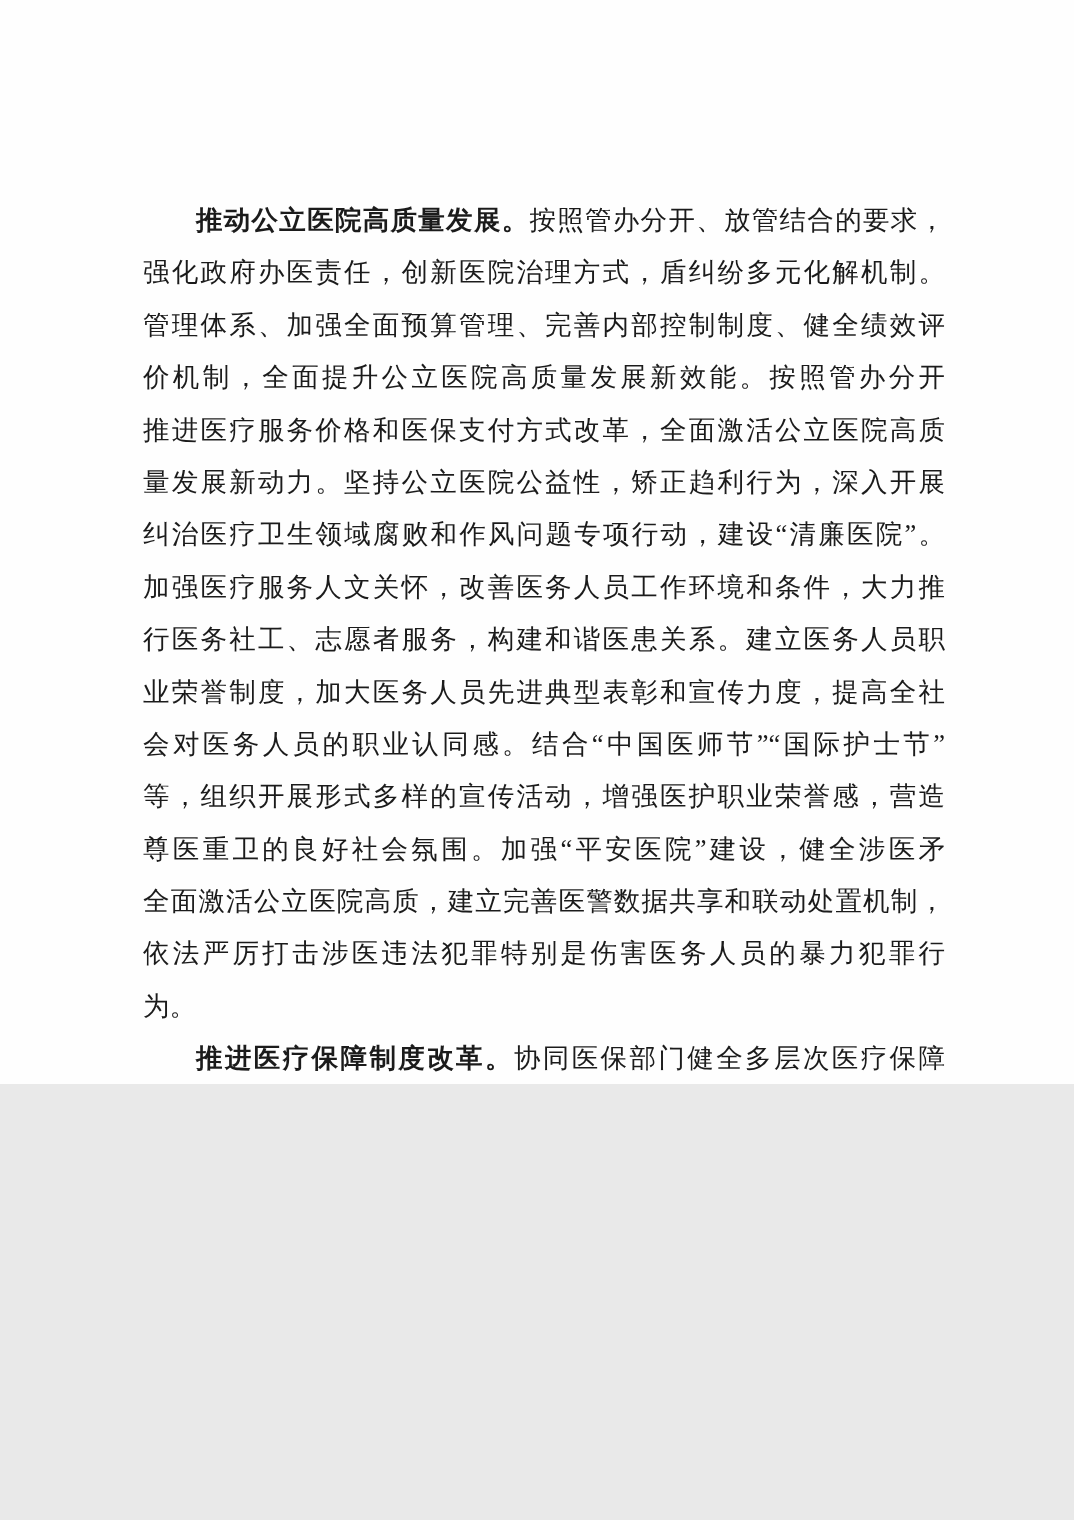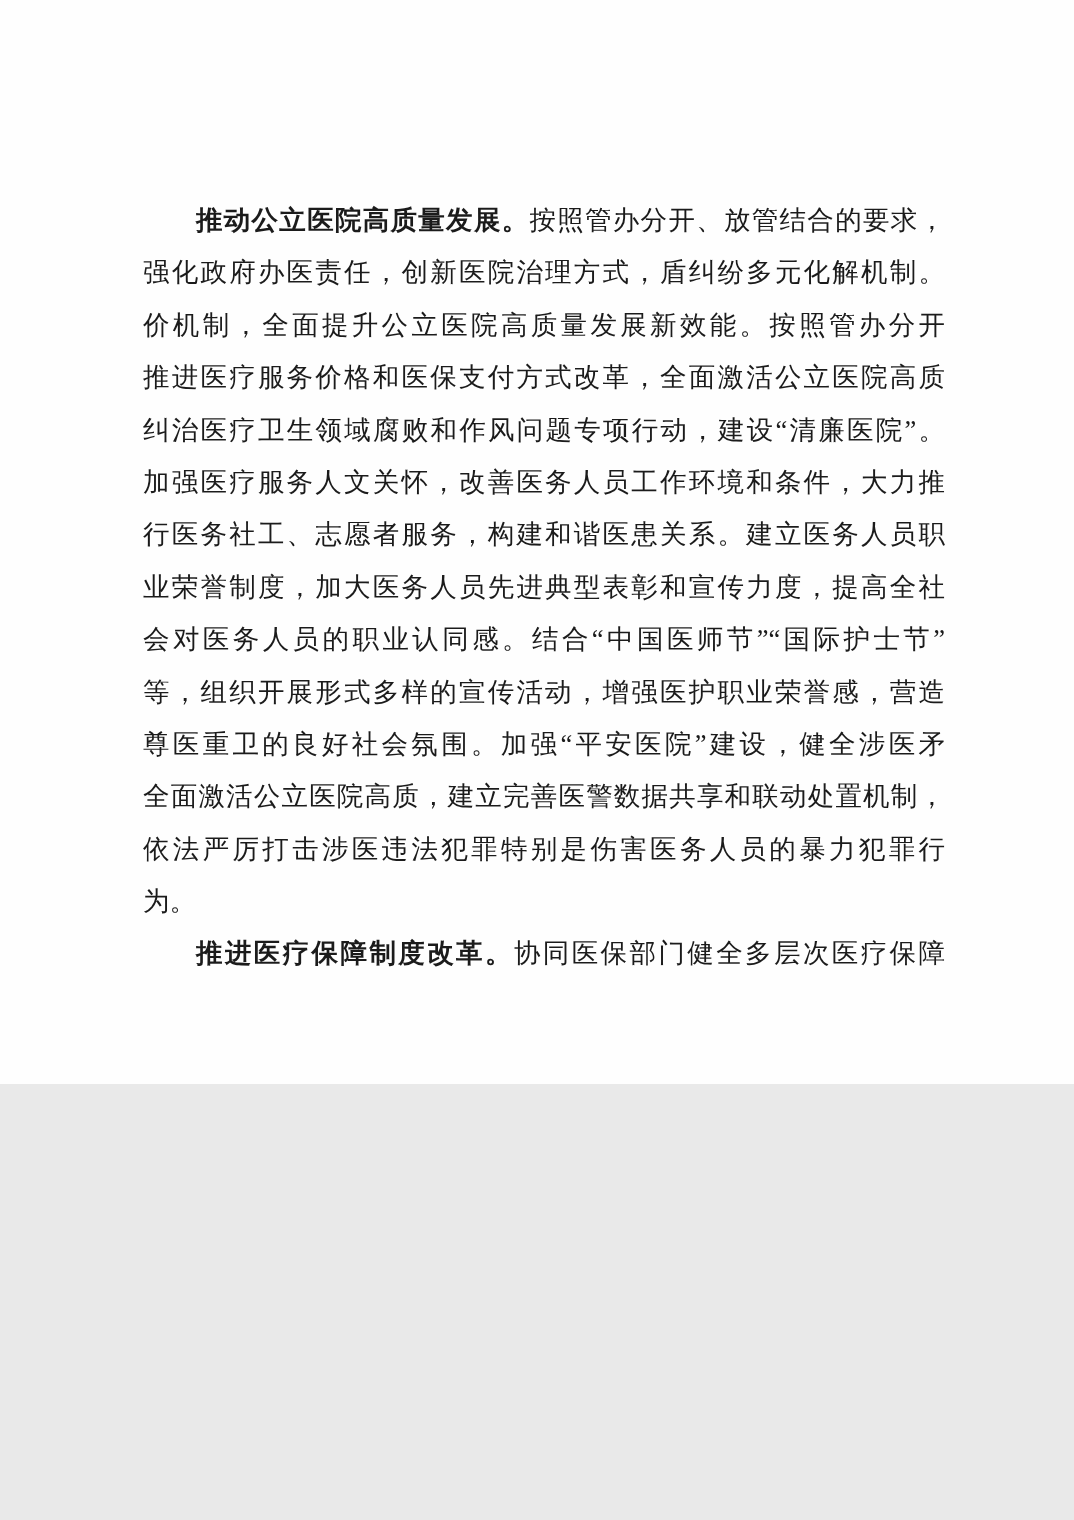--- a/index.html
+++ b/index.html
@@ -50,22 +50,24 @@
   }
 </style>
 </head>
 <body>
 
 <div class="page">
   <div class="doc-body">
       <div class="paragraph">
         <div class="line indent"><span class="lead">推动公立医院高质量发展。</span>按照管办分开、放管结合的要求，</div>
         <div class="line">强化政府办医责任，创新医院治理方式，盾纠纷多元化解机制。</div>
+        <div class="line">管理体系、加强全面预算管理、完善内部控制制度、健全绩效评</div>
         <div class="line">价机制，全面提升公立医院高质量发展新效能。按照管办分开</div>
         <div class="line">推进医疗服务价格和医保支付方式改革，全面激活公立医院高质</div>
+        <div class="line">量发展新动力。坚持公立医院公益性，矫正趋利行为，深入开展</div>
         <div class="line">纠治医疗卫生领域腐败和作风问题专项行动，建设“清廉医院”。</div>
         <div class="line">加强医疗服务人文关怀，改善医务人员工作环境和条件，大力推</div>
         <div class="line">行医务社工、志愿者服务，构建和谐医患关系。建立医务人员职</div>
         <div class="line">业荣誉制度，加大医务人员先进典型表彰和宣传力度，提高全社</div>
         <div class="line">会对医务人员的职业认同感。结合“中国医师节”“国际护士节”</div>
         <div class="line">等，组织开展形式多样的宣传活动，增强医护职业荣誉感，营造</div>
         <div class="line">尊医重卫的良好社会氛围。加强“平安医院”建设，健全涉医矛</div>
         <div class="line">全面激活公立医院高质，建立完善医警数据共享和联动处置机制，</div>
         <div class="line">依法严厉打击涉医违法犯罪特别是伤害医务人员的暴力犯罪行</div>
         <div class="line no-justify">为。</div>

